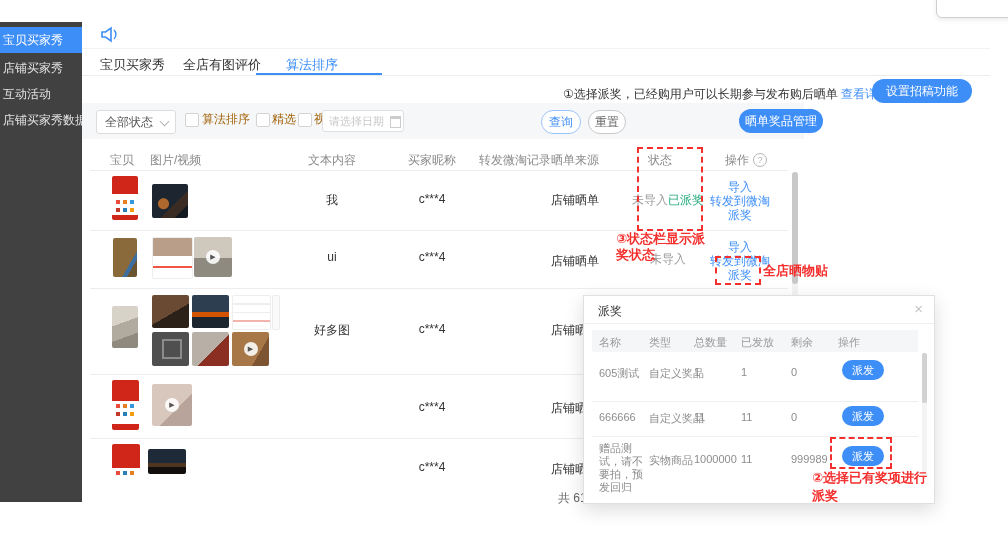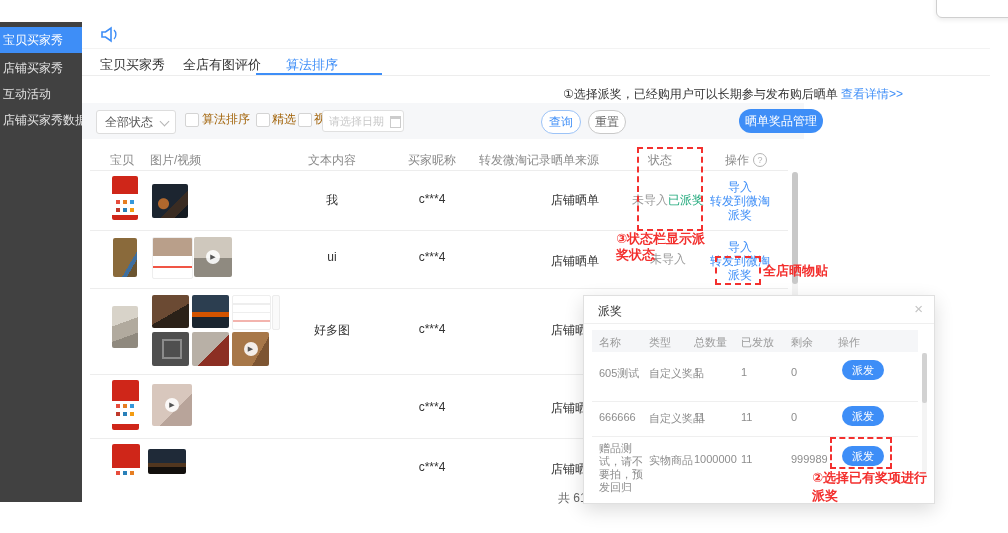--- a/index.html
+++ b/index.html
@@ -145,20 +145,21 @@
   <span class="abs tab" style="left:183px;">全店有图评价</span>
   <span class="abs tab active" style="left:286px;">算法排序</span>
   <div class="abs tab-underline"></div>
   <div class="hdiv" style="left:82px;top:75px;width:908px;"></div>
 
   <div class="abs tip nowrap">温馨提示：该分类只展现买家在本店“征集活动”中发布的有图/有视频的带宝贝的晒物内容</div>
   <div class="abs right-note nowrap">
     <span>①选择派奖，已经购用户可以长期参与发布购后晒单</span>
     <a class="see-link">查看详情&gt;&gt;</a>
   </div>
+  <div class="abs btn-primary setup-btn">设置招稿功能</div>
 
   <div class="abs filter-bar"></div>
   <div class="abs select">
     <span>全部状态</span>
     <span class="chev"></span>
   </div>
   <span class="cb" style="left:185px;top:113px;"></span>
   <span class="cb-label" style="left:202px;">算法排序</span>
   <span class="cb" style="left:256px;top:113px;"></span>
   <span class="cb-label" style="left:272px;">精选</span>

